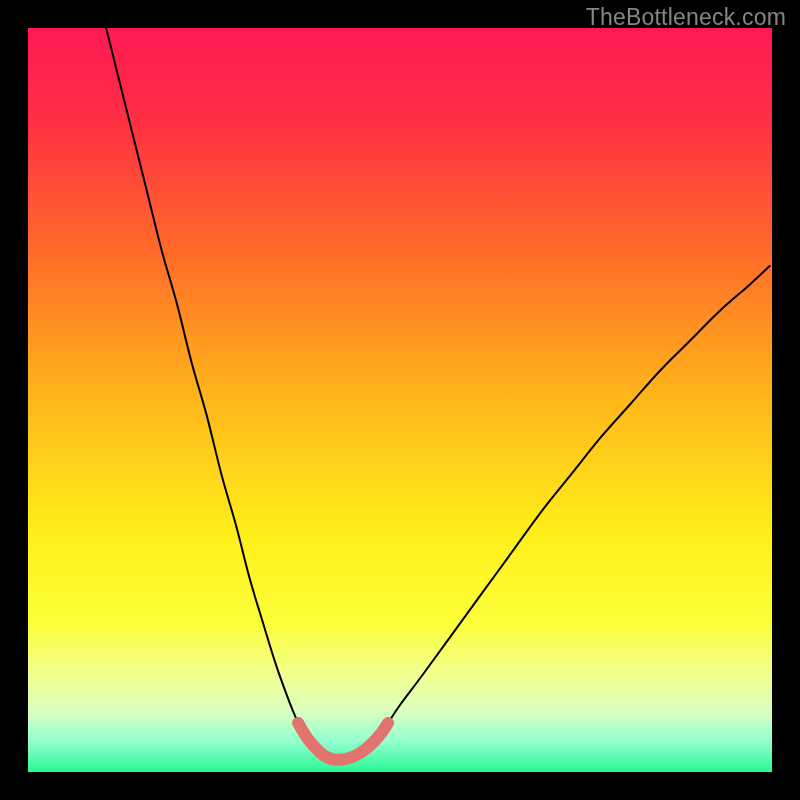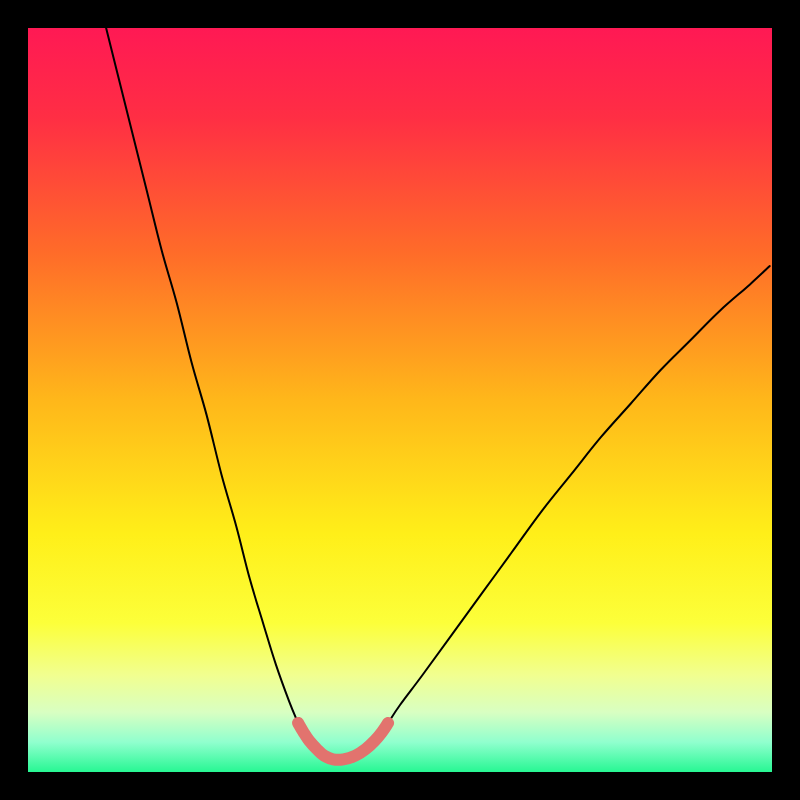--- a/index.html
+++ b/index.html
@@ -47,20 +47,21 @@
     top: 0;
     width: 744px;
     height: 744px;
   }
 </style>
 </head>
 <body>
 
 <div class="stage">
 
+  <div class="watermark">TheBottleneck.com</div>
 
   <div class="plot-area">
 
     <svg class="gradient-bg" viewBox="0 0 744 744" preserveAspectRatio="none">
       <defs>
         <linearGradient id="bg-grad" x1="0" y1="0" x2="0" y2="1">
             <stop offset="0%" stop-color="#ff1954"></stop>
             <stop offset="12%" stop-color="#ff2e44"></stop>
             <stop offset="30%" stop-color="#ff6b29"></stop>
             <stop offset="50%" stop-color="#ffb71a"></stop>

